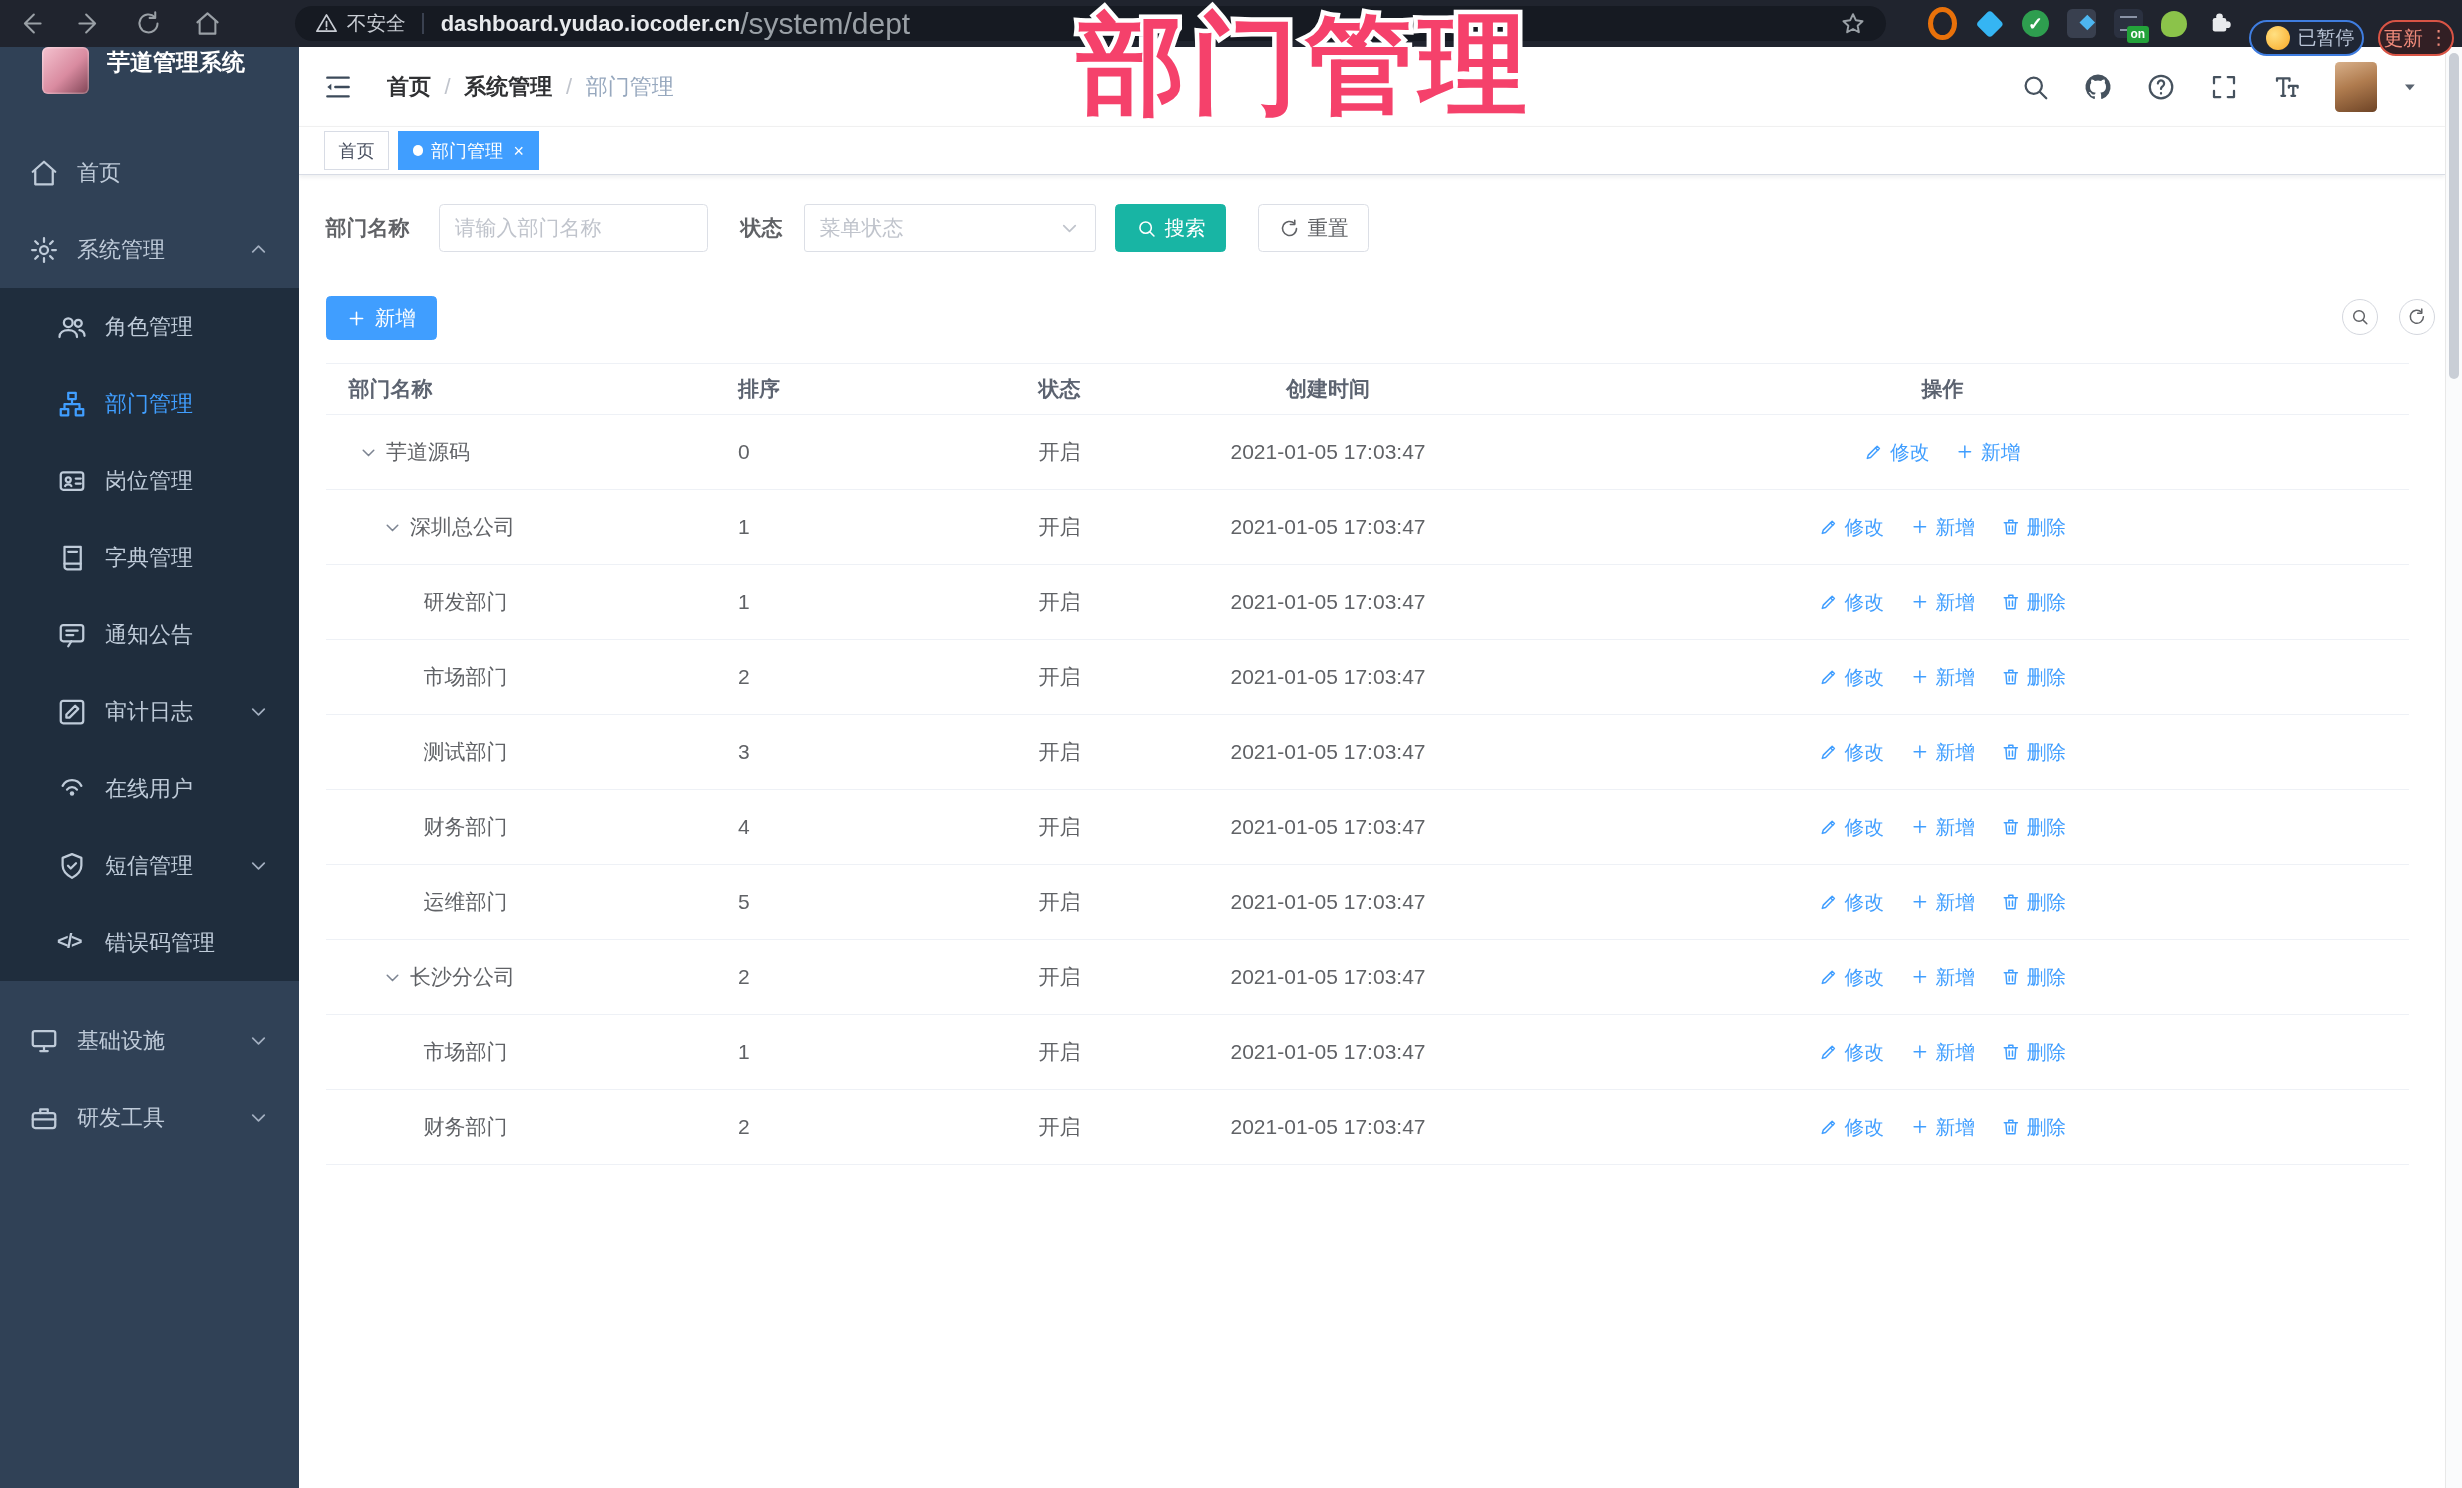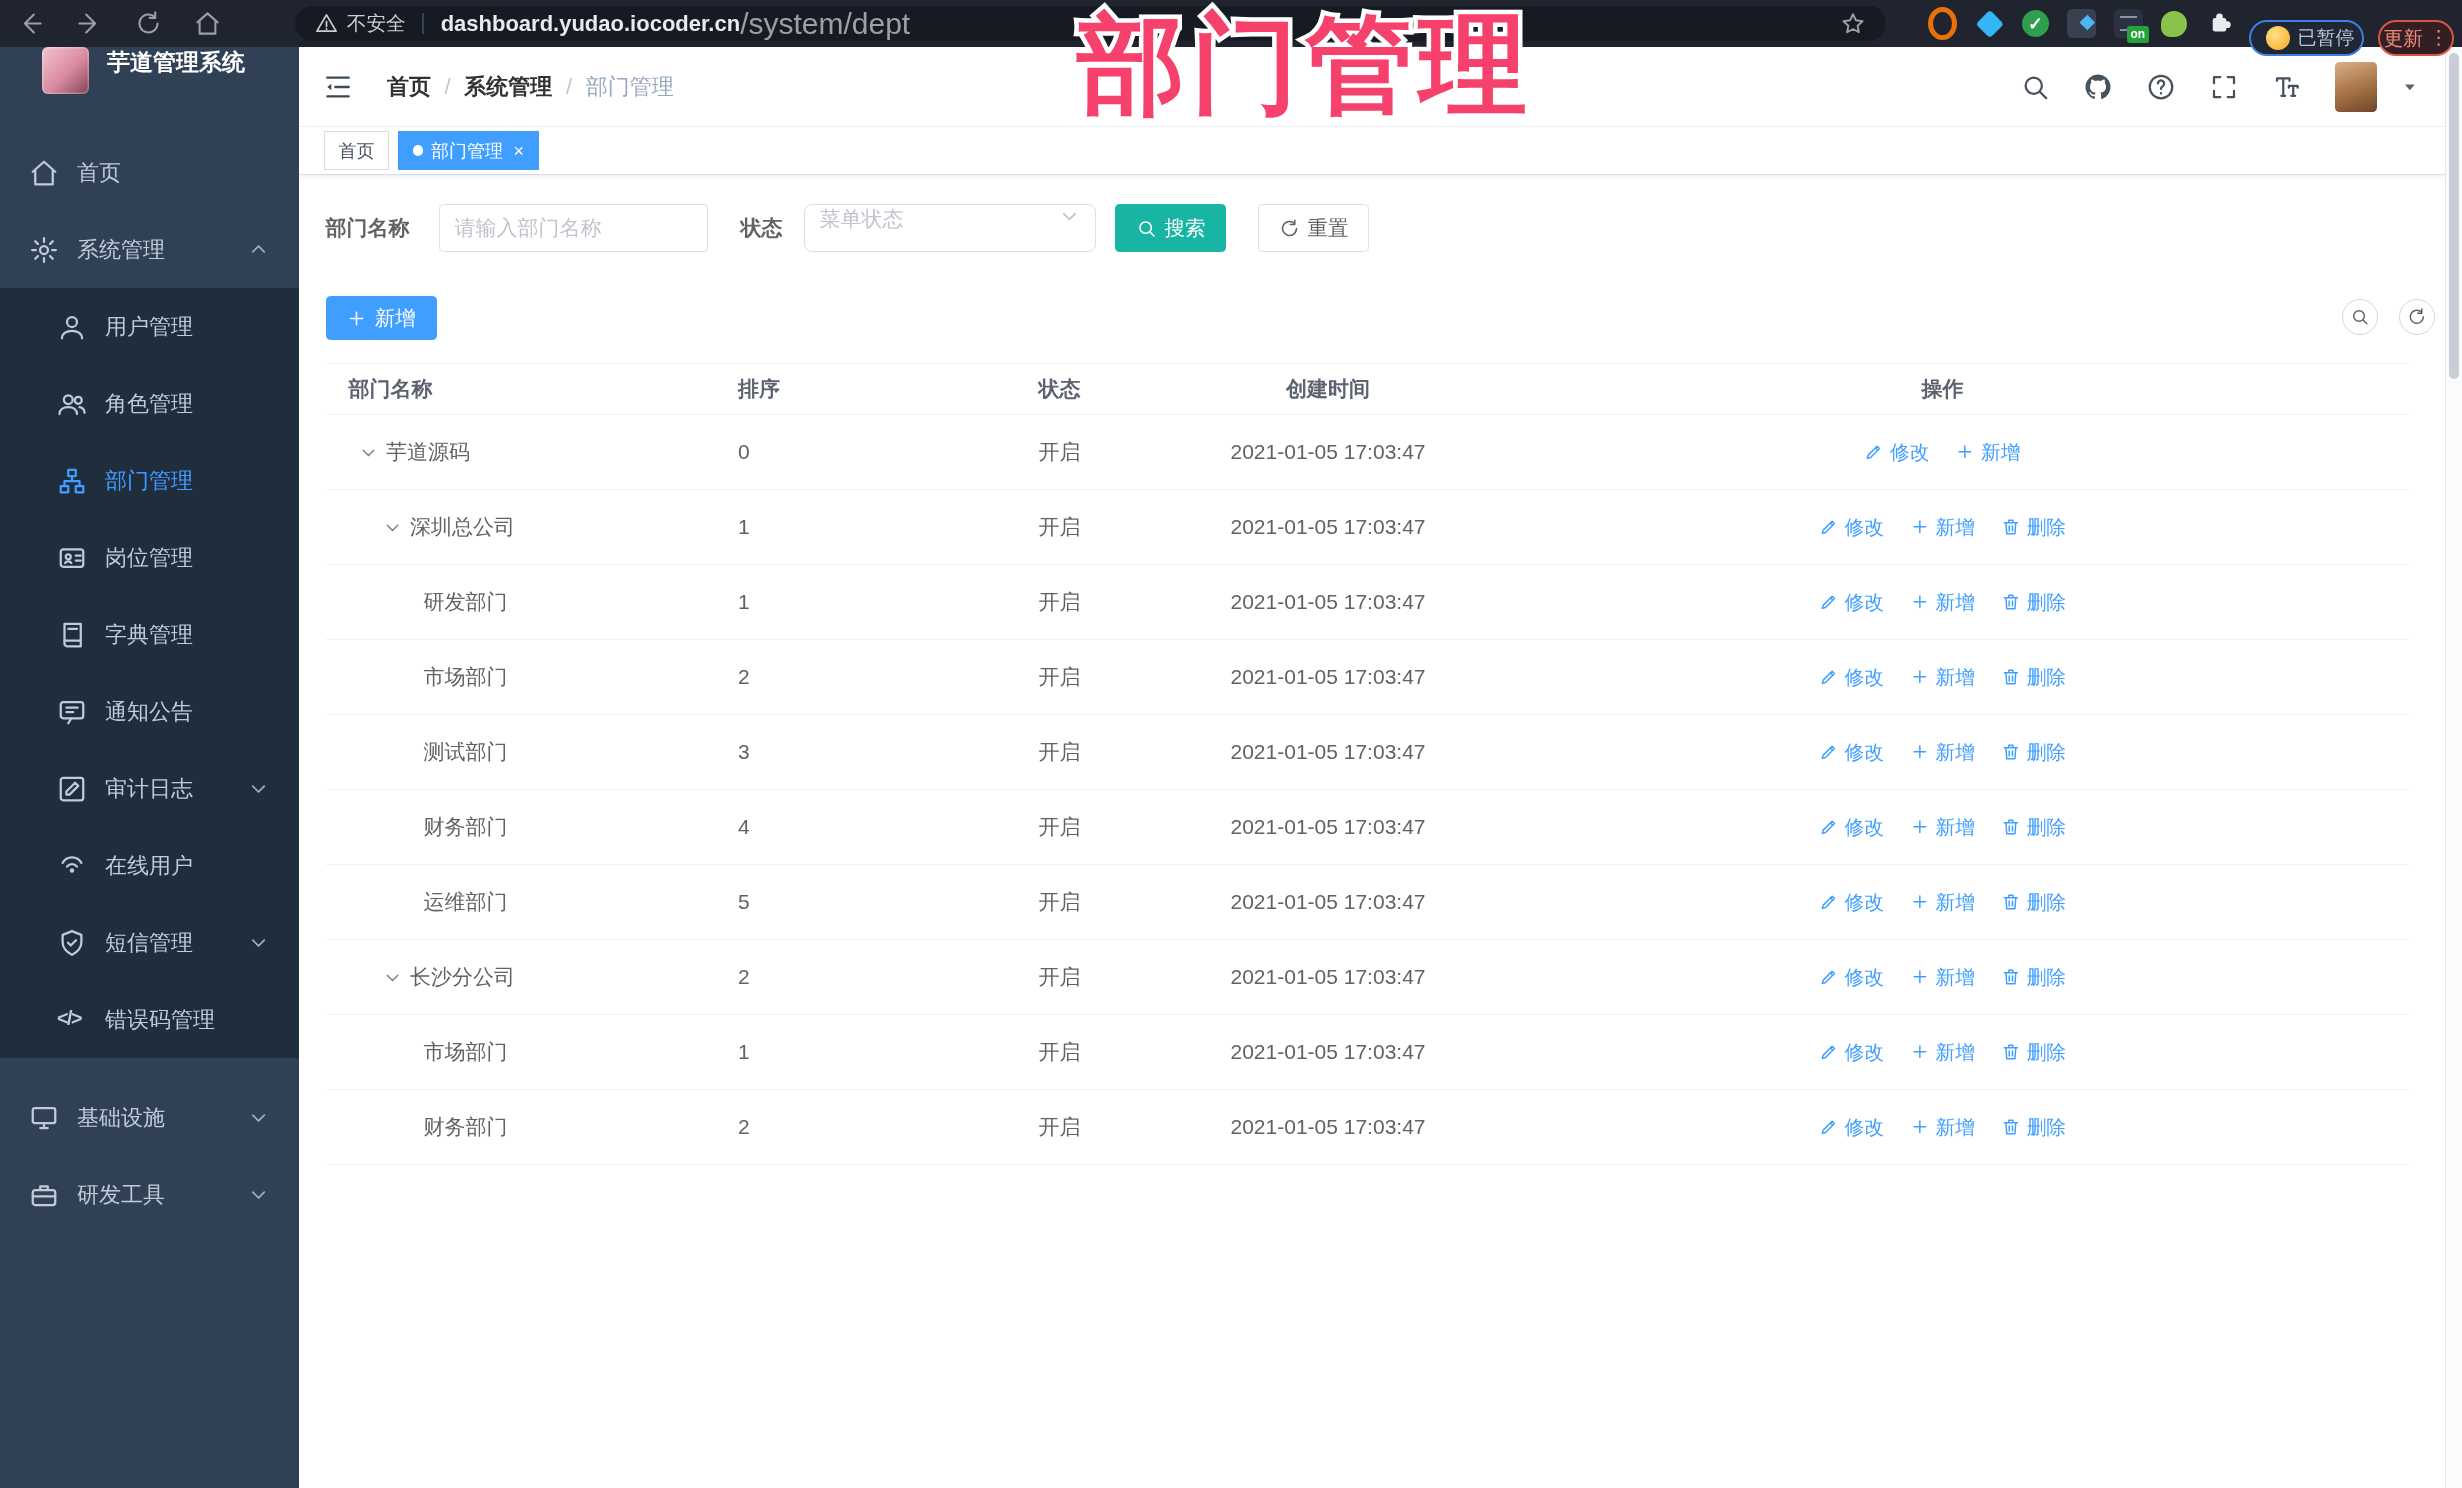--- a/index.html
+++ b/index.html
@@ -71,21 +71,21 @@
   .tag.active { background:#409eff; border-color:#409eff; color:#fff; }
   .tag .dot { width:10.6px; height:10.6px; border-radius:50%; background:#fff; }
   .tag .close { font-size:18px; line-height:1; margin-left:3px; }
 
   .content { position:relative; padding:29px 36px 0 26.5px; }
   .filter-row { display:flex; align-items:center; font-size:21px; color:#606266; }
   .f-label { white-space:nowrap; font-weight:600; color:#606266; }
   .f-input { width:269px; height:48px; border:0.8px solid #dcdfe6; border-radius:4.5px; margin-left:29px; padding:0 15px; font-size:21px; color:#606266; outline:none; font-family:inherit; }
   .f-input::placeholder { color:#c0c4cc; }
   .lbl2 { margin-left:33px; }
-  .f-select { width:292px; height:48px; border:0.8px solid #dcdfe6; border-radius:8px; margin-left:21px; display:flex; align-items:flex-start; justify-content:space-between; padding:0 13.6px 0 15px; color:#c0c4cc; cursor:pointer; }
+  .f-select { width:292px; height:48px; border:0.8px solid #dcdfe6; border-radius:3px; margin-left:21px; display:flex; align-items:center; justify-content:space-between; padding:0 13.6px 0 15px; color:#c0c4cc; cursor:pointer; }
   .f-select .sel-chevron { width:23px; height:23px; color:#c0c4cc; }
   .btn { display:flex; align-items:center; justify-content:center; gap:7.6px; border-radius:4.5px; font-size:20.5px; cursor:pointer; white-space:nowrap; }
   .btn .b-icon { width:21px; height:21px; }
   .btn-search { margin-left:19.7px; width:111px; height:48px; background:#18b5a4; color:#fff; border:0.8px solid #18b5a4; }
   .btn-reset { margin-left:32px; width:111px; height:48px; background:#fff; color:#606266; border:0.8px solid #dcdfe6; }
   .add-row { margin-top:44px; }
   .btn-add { width:111px; height:44px; background:#409eff; color:#fff; border:0.8px solid #409eff; display:inline-flex; }
   .mini-circles { position:absolute; top:124px; right:10.6px; display:flex; gap:21px; }
   .circle-btn { width:36px; height:36px; border:0.8px solid #d4d7de; border-radius:50%; display:flex; align-items:center; justify-content:center; color:#606266; cursor:pointer; }
   .circle-btn .icon { width:19.7px; height:19.7px; }
@@ -211,29 +211,20 @@
         <span>系统管理</span>
         <span class="icon mi-chevron">
           <svg viewBox="0 0 24 24">
             <path d="M6 14.5l6-6 6 6"></path>
           </svg>
         </span>
       </div>
       <div class="menu-item sub">
         <span class="icon mi-icon">
           <svg viewBox="0 0 24 24">
-            <circle cx="12" cy="8" r="4"></circle>
-            <path d="M4 21c0-4 4-6 8-6s8 2 8 6"></path>
-          </svg>
-        </span>
-        <span>用户管理</span>
-      </div>
-      <div class="menu-item sub">
-        <span class="icon mi-icon">
-          <svg viewBox="0 0 24 24">
             <circle cx="9" cy="8.5" r="3.5"></circle>
             <path d="M2 20c0-3.5 3-5.5 7-5.5s7 2 7 5.5"></path>
             <circle cx="17" cy="9" r="2.8"></circle>
             <path d="M18 14.5c2.5.5 4 2.2 4 4.5"></path>
           </svg>
         </span>
         <span>角色管理</span>
       </div>
       <div class="menu-item sub active">
         <span class="icon mi-icon">

